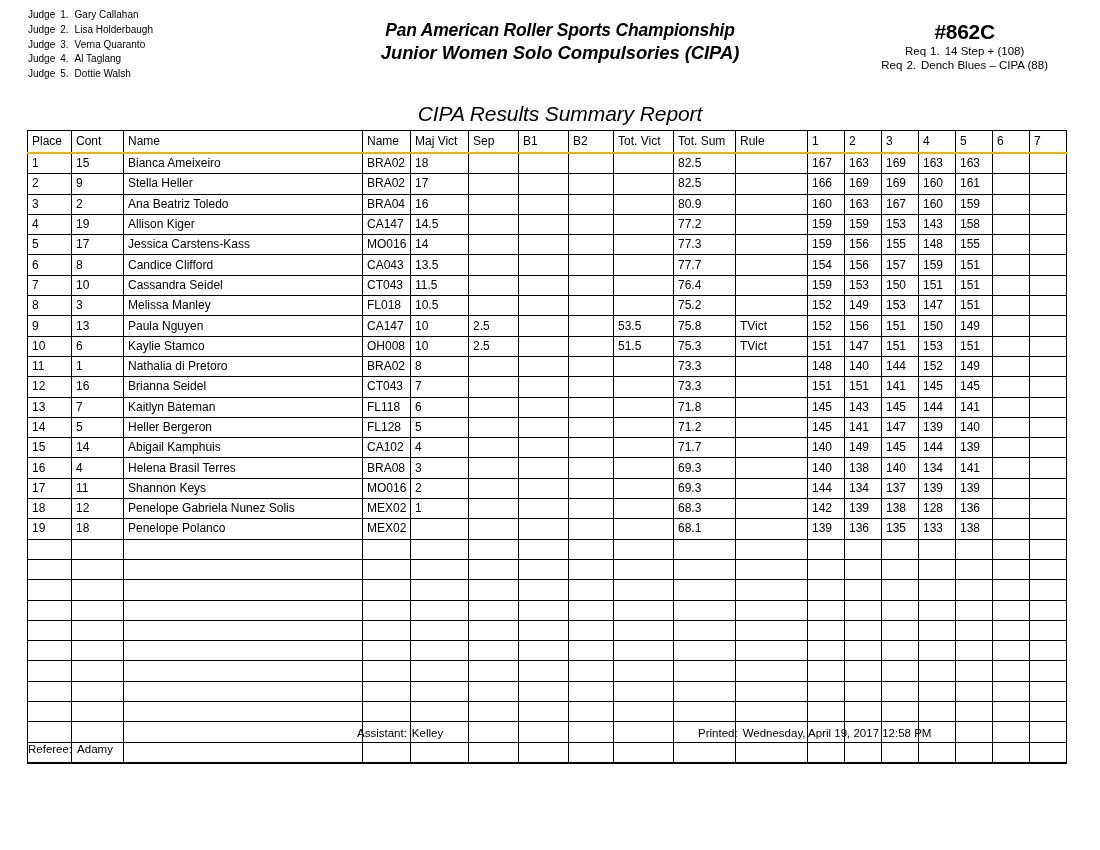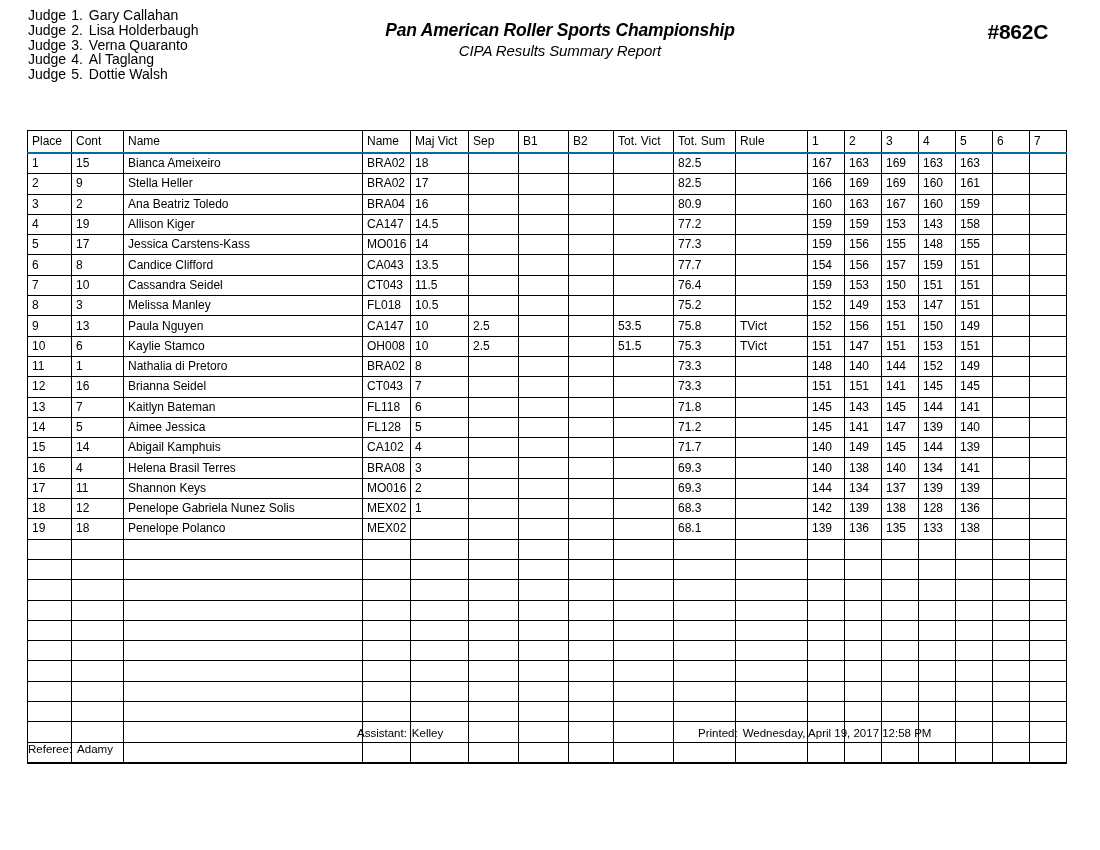--- a/index.html
+++ b/index.html
@@ -14,21 +14,21 @@
     color: #000000;
     position: relative;
     overflow: hidden;
   }
 
   
   #judges {
     position: absolute;
     left: 28px;
     top: 8px;
-    font-size: 14px;
+    font-size: 10px;
     line-height: 14.8px;
     white-space: nowrap;
   }
   .judge-line { display: block; }
   .judge-word { display: inline-block; }
   .judge-num  { display: inline-block; margin-left: 5px; }
   .judge-name { display: inline-block; margin-left: 6px; }
 
   
   #center-header {
@@ -50,23 +50,24 @@
     line-height: 18px;
     letter-spacing: -0.1px;
   }
   #event-title {
     font-size: 18.5px;
     font-weight: bold;
     line-height: 23px;
     letter-spacing: -0.1px;
   }
   #report-title {
-    font-size: 15px;
+    font-size: 21px;
     line-height: 20px;
     letter-spacing: -0.1px;
+    margin-top: 40px;
   }
 
   
   #right-header {
     position: absolute;
     right: 52px;
     top: 20px;
     text-align: center;
   }
   #event-number {
@@ -101,21 +102,21 @@
     padding: 0 0 0 4px;
     font-weight: normal;
     text-align: left;
     vertical-align: middle;
     overflow: hidden;
     white-space: nowrap;
     line-height: 17px;
   }
   #results-table thead th {
     height: 21px;
-    border-bottom: 2px solid #0369a1;
+    border-bottom: 2px solid #eab308;
   }
   #results-table tbody tr:last-child td {
     border-bottom: 2px solid #000000;
   }
 
   
   .c-place, .c-cont { text-align: center; padding-left: 0; }
   .c-judge { text-align: center; padding-left: 0; }
   thead .c-judge { text-align: center; }
 
@@ -146,25 +147,30 @@
 <div id="judges">
     <div class="judge-line"><span class="judge-word">Judge</span><span class="judge-num">1.</span><span class="judge-name">Gary Callahan</span></div>
     <div class="judge-line"><span class="judge-word">Judge</span><span class="judge-num">2.</span><span class="judge-name">Lisa Holderbaugh</span></div>
     <div class="judge-line"><span class="judge-word">Judge</span><span class="judge-num">3.</span><span class="judge-name">Verna Quaranto</span></div>
     <div class="judge-line"><span class="judge-word">Judge</span><span class="judge-num">4.</span><span class="judge-name">Al Taglang</span></div>
     <div class="judge-line"><span class="judge-word">Judge</span><span class="judge-num">5.</span><span class="judge-name">Dottie Walsh</span></div>
   </div>
 
 <div id="center-header">
   <div id="meet-title">Pan American Roller Sports Championship</div>
+  <div id="event-title">Junior Women Solo Compulsories (CIPA)</div>
   <div id="report-title">CIPA Results Summary Report</div>
 </div>
 
 <div id="right-header">
   <div id="event-number">#862C</div>
+  <div id="requirements">
+      <div class="req-line"><span class="req-label">Req</span><span class="req-num">1.</span><span class="req-text">14 Step + (108)</span></div>
+      <div class="req-line"><span class="req-label">Req</span><span class="req-num">2.</span><span class="req-text">Dench Blues – CIPA (88)</span></div>
+    </div>
 </div>
 
 <table id="results-table">
   <colgroup>
     <col style="width:44px">
     <col style="width:52px">
     <col style="width:239px">
     <col style="width:48px">
     <col style="width:58px">
     <col style="width:50px">
@@ -460,21 +466,21 @@
         <td class="c-judge">143</td>
         <td class="c-judge">145</td>
         <td class="c-judge">144</td>
         <td class="c-judge">141</td>
         <td class="c-judge"></td>
         <td class="c-judge"></td>
       </tr>
       <tr>
         <td class="c-place">14</td>
         <td class="c-cont">5</td>
-        <td>Aimee Jessica</td>
+        <td>Heller Bergeron</td>
         <td>FL128</td>
         <td>5</td>
         <td></td>
         <td></td>
         <td></td>
         <td></td>
         <td>71.2</td>
         <td></td>
         <td class="c-judge">145</td>
         <td class="c-judge">141</td>

